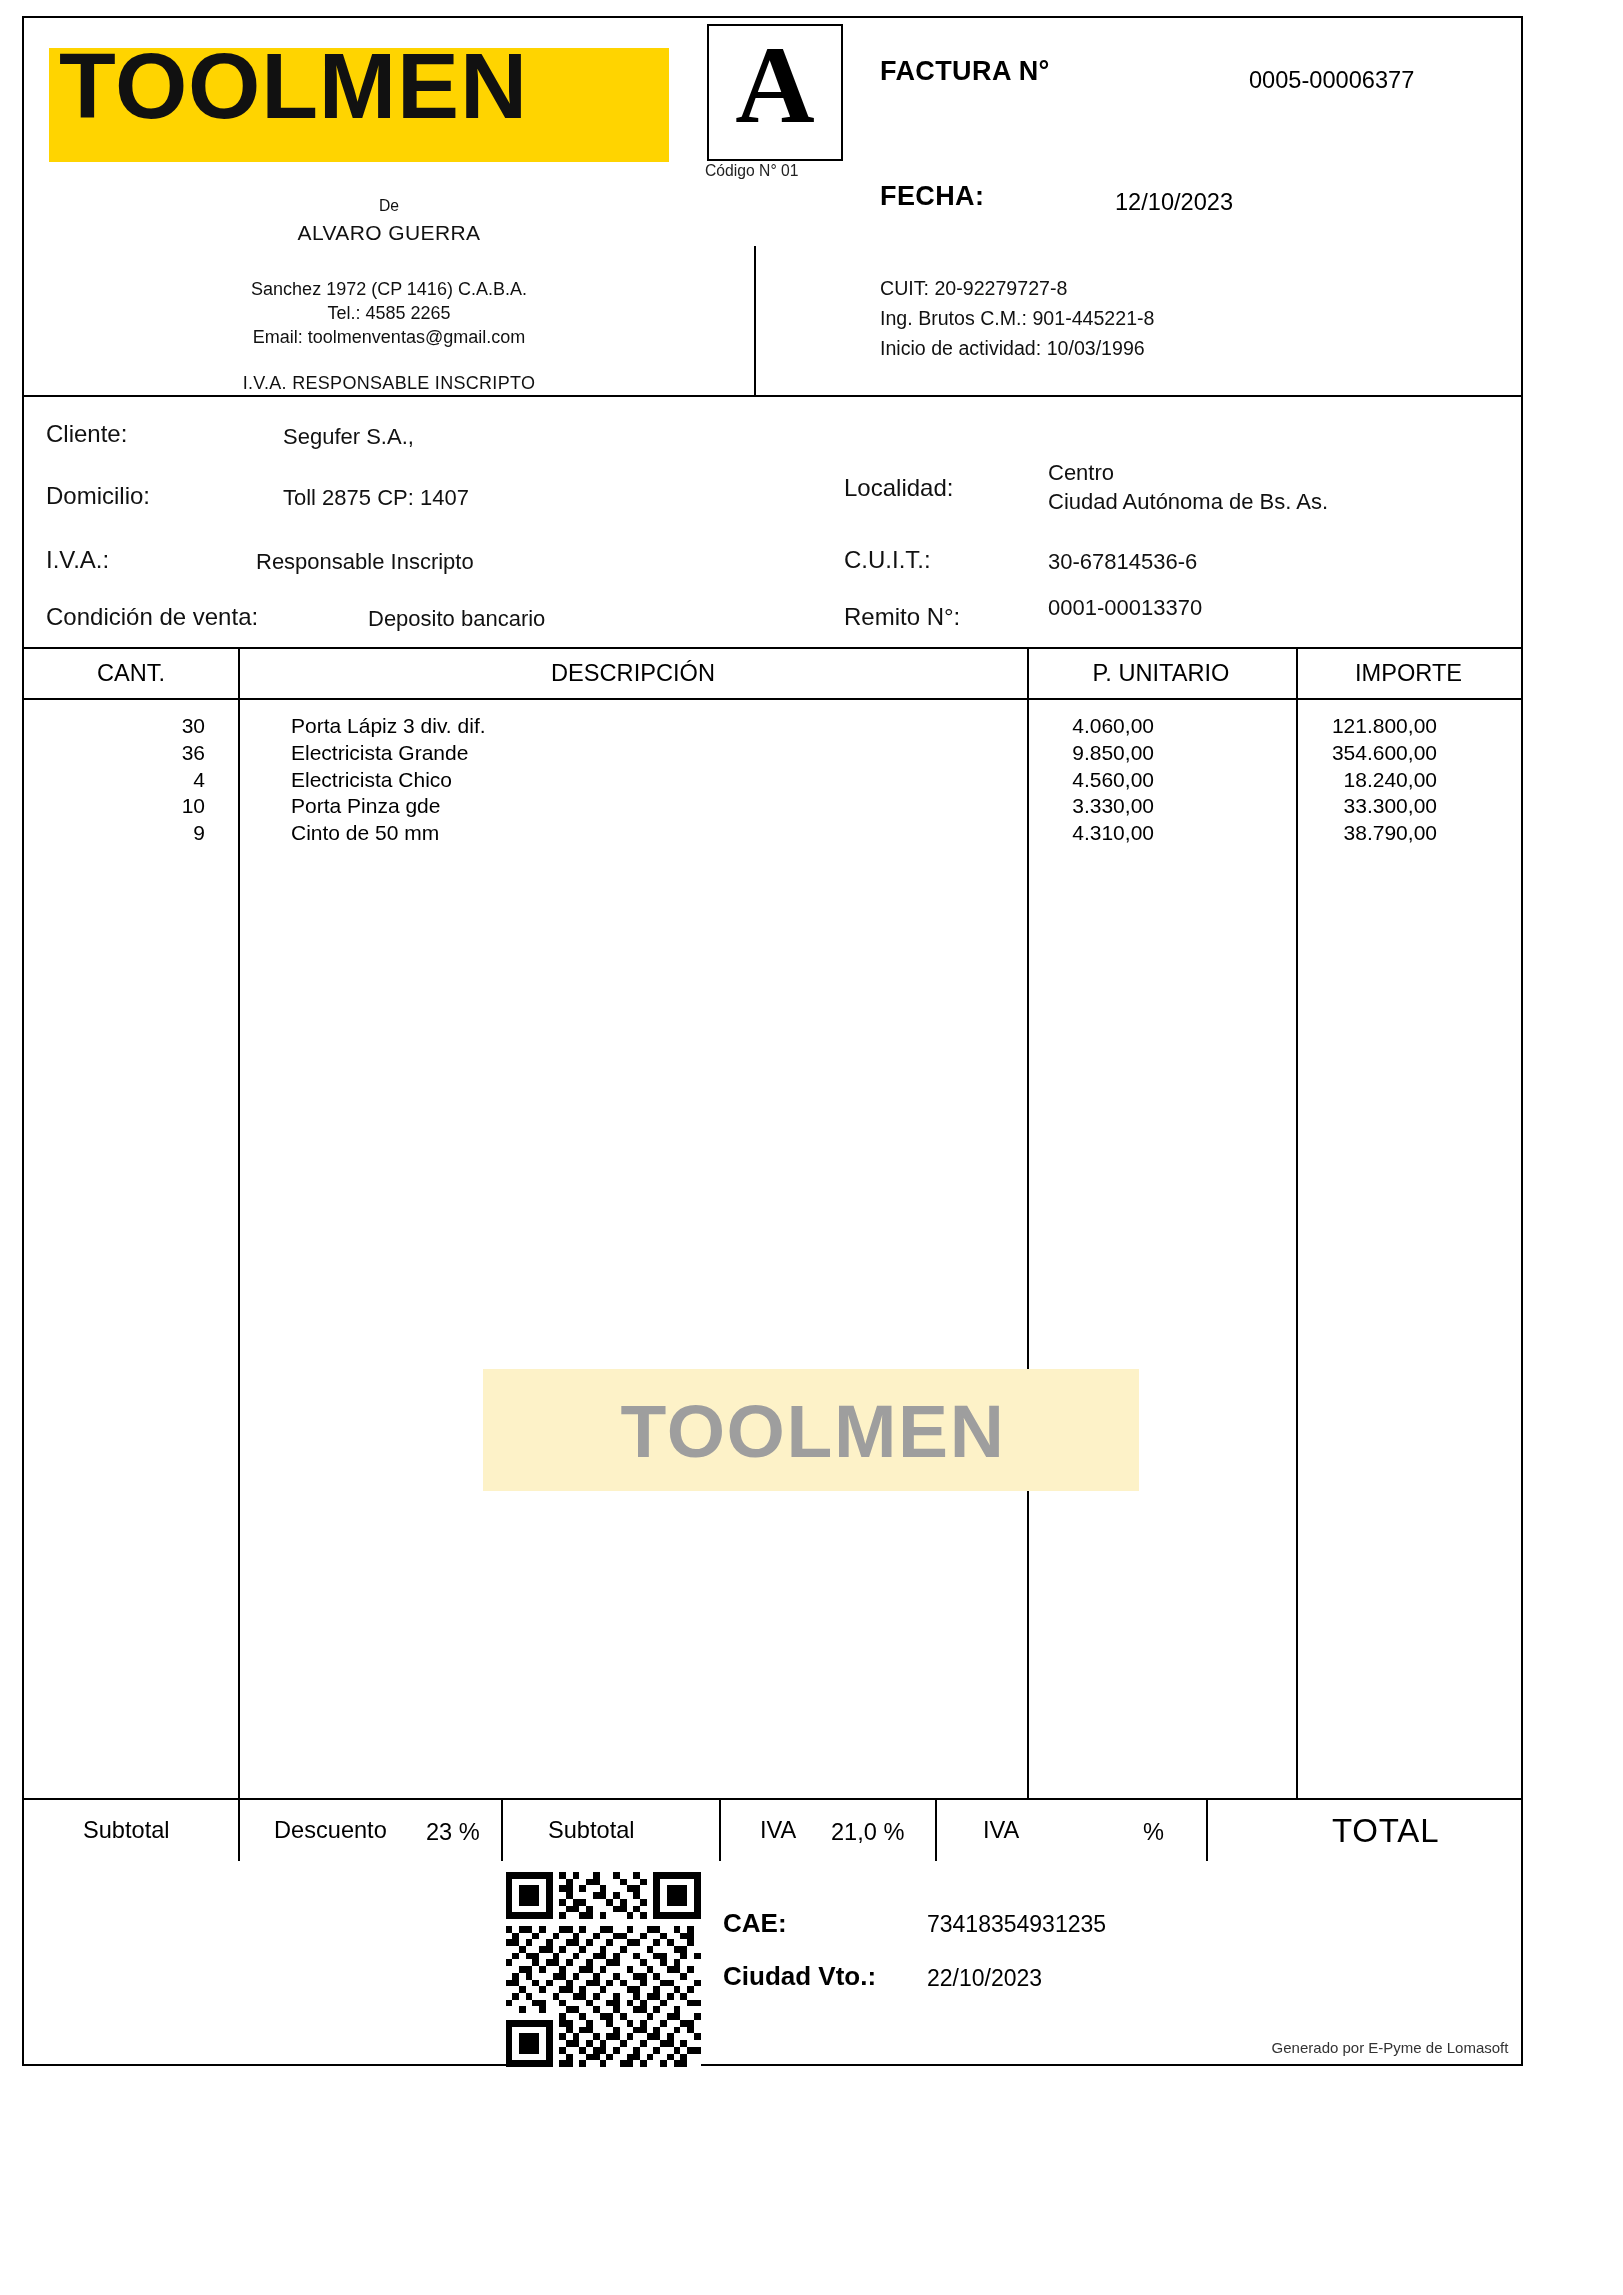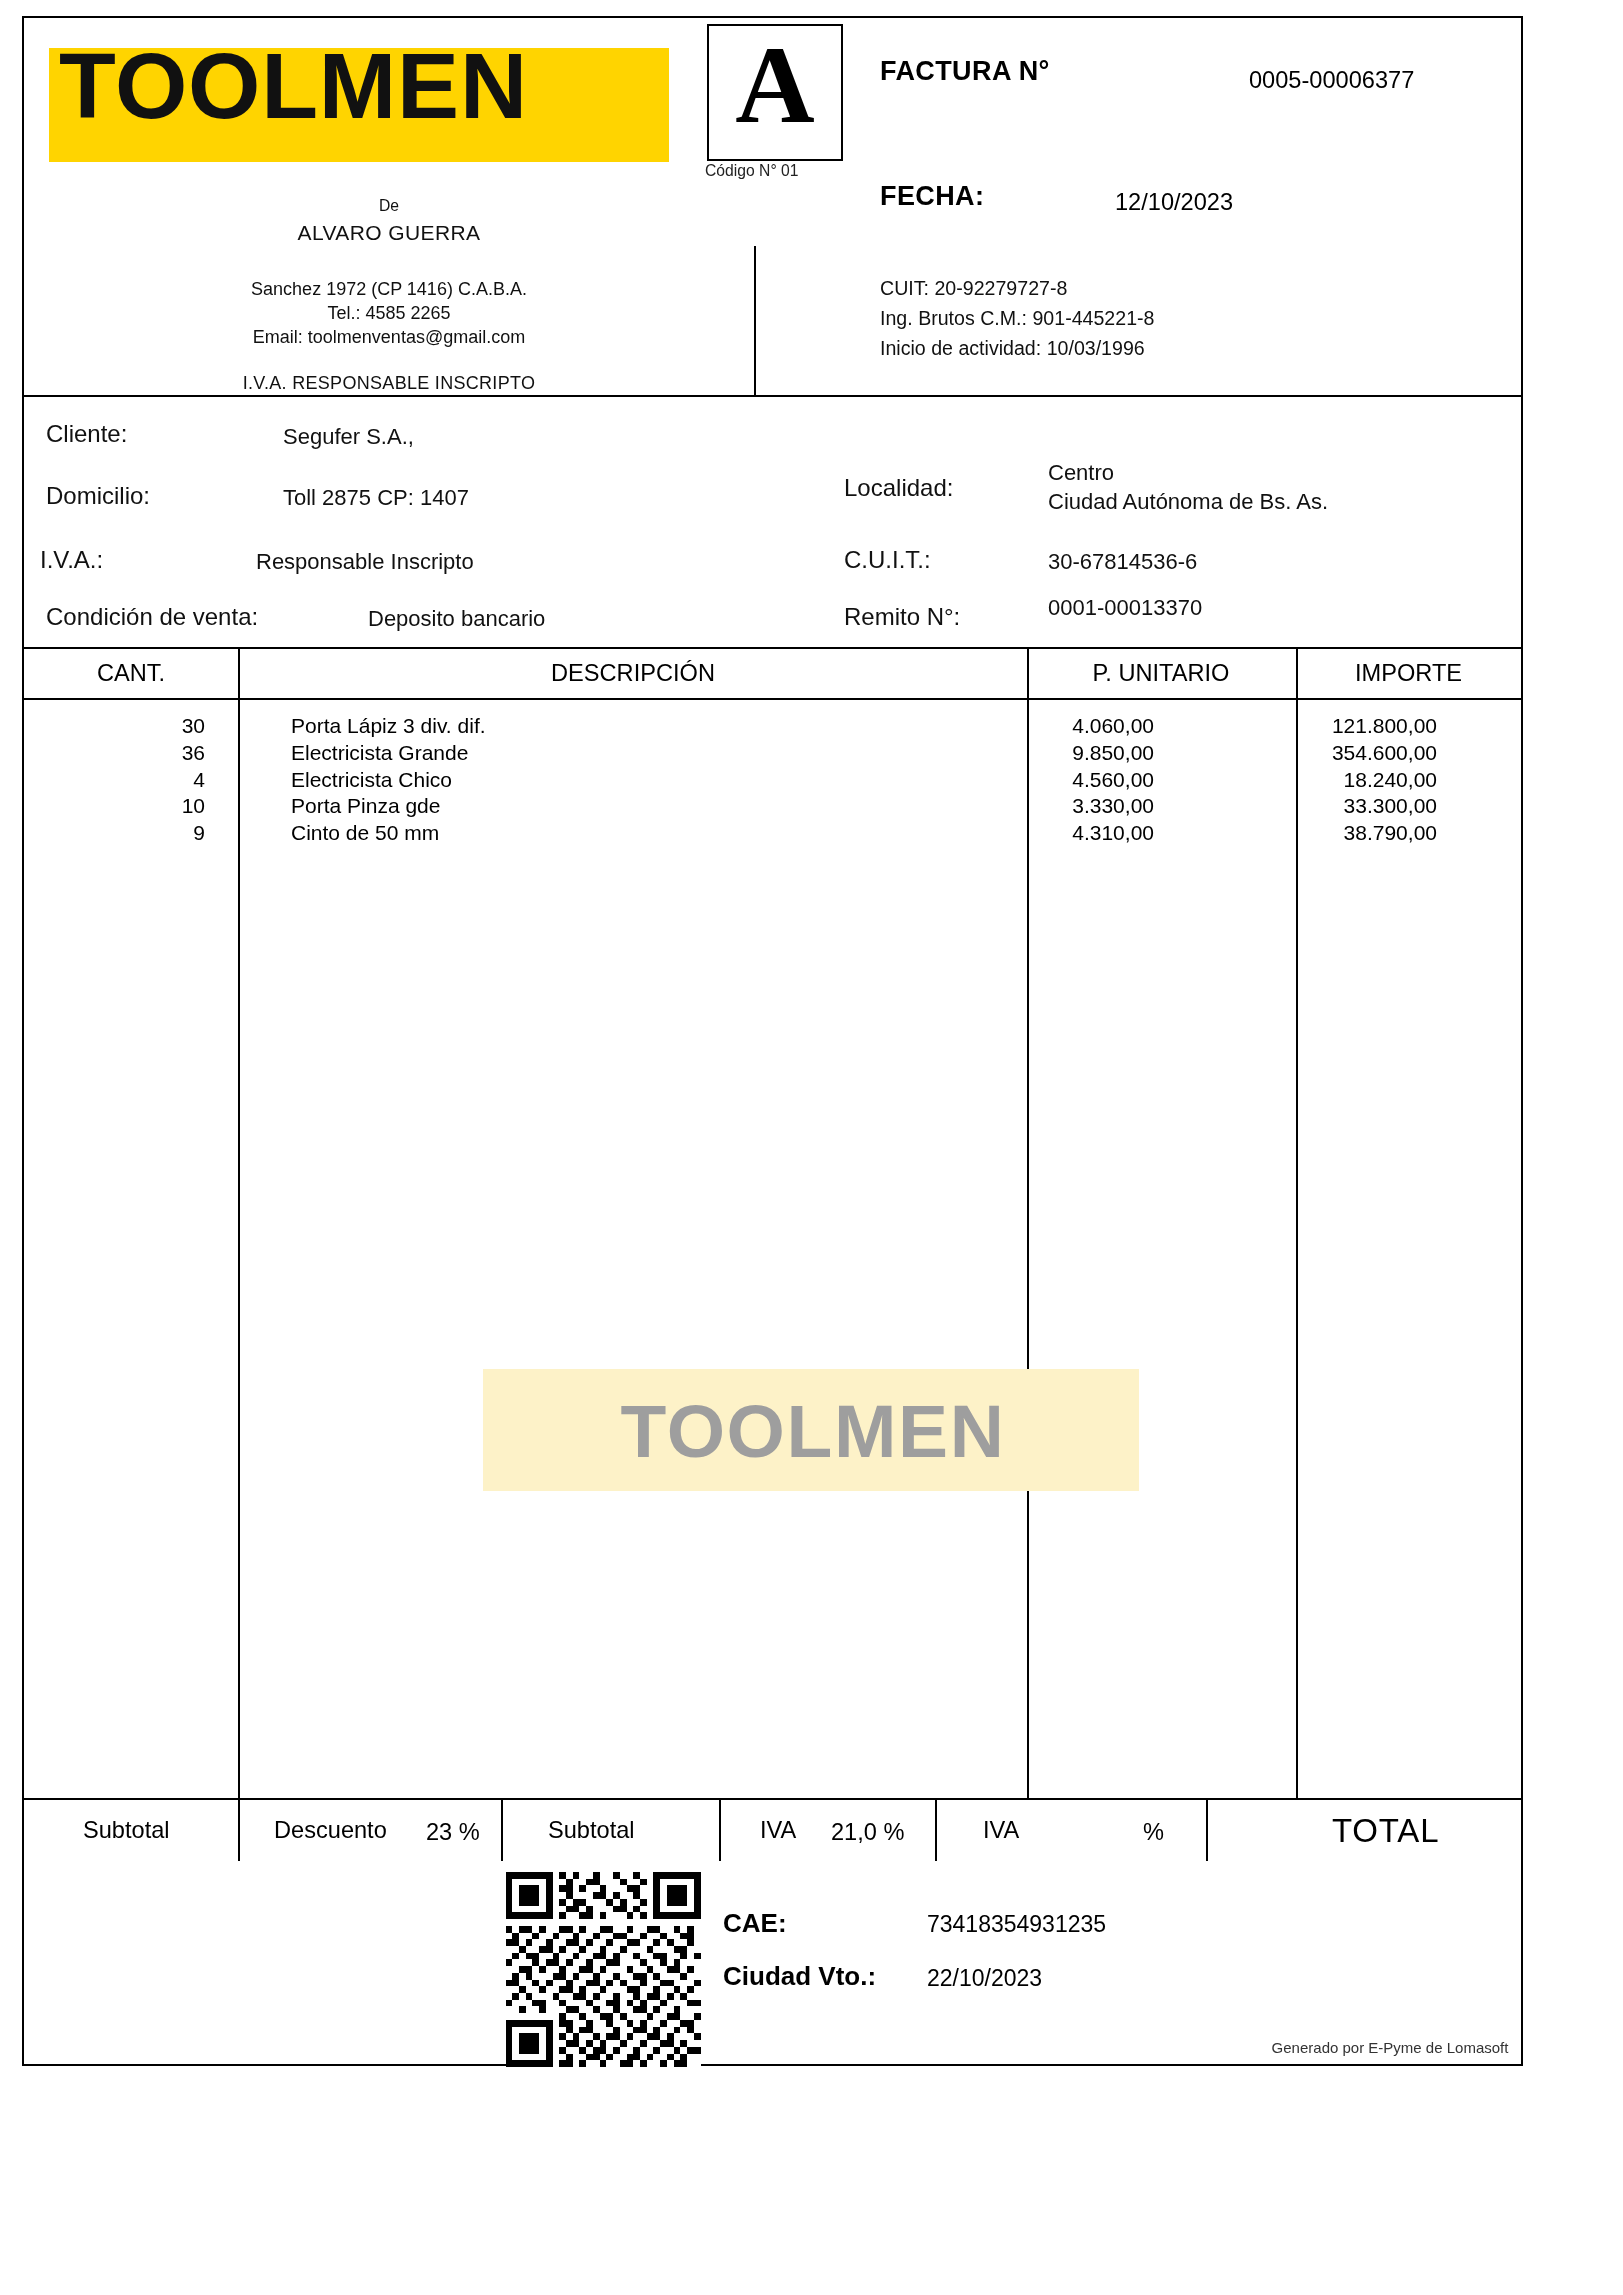--- a/index.html
+++ b/index.html
@@ -364,21 +364,21 @@
       </div>
     </div>
 
     <div class="client">
       <div class="c-label" style="left:22px; top:23.6px;">Cliente:</div>
       <div class="c-val" style="left:259px; top:27px;">Segufer S.A.,</div>
 
       <div class="c-label" style="left:22px; top:85px;">Domicilio:</div>
       <div class="c-val" style="left:259px; top:88px;">Toll 2875  CP: 1407</div>
 
-      <div class="c-label" style="left:16px; top:149px;">I.V.A.:</div>
+      <div class="c-label" style="left:22px; top:149px;">I.V.A.:</div>
       <div class="c-val" style="left:232px; top:152px;">Responsable Inscripto</div>
 
       <div class="c-label" style="left:22px; top:206px;">Condición de venta:</div>
       <div class="c-val" style="left:344px; top:209px;">Deposito bancario</div>
 
       <div class="c-label" style="left:820px; top:77px;">Localidad:</div>
       <div class="c-val two" style="left:1024px; top:61px; white-space: pre-line;">Centro
 Ciudad Autónoma de Bs. As.</div>
 
       <div class="c-label" style="left:820px; top:149px;">C.U.I.T.:</div>

